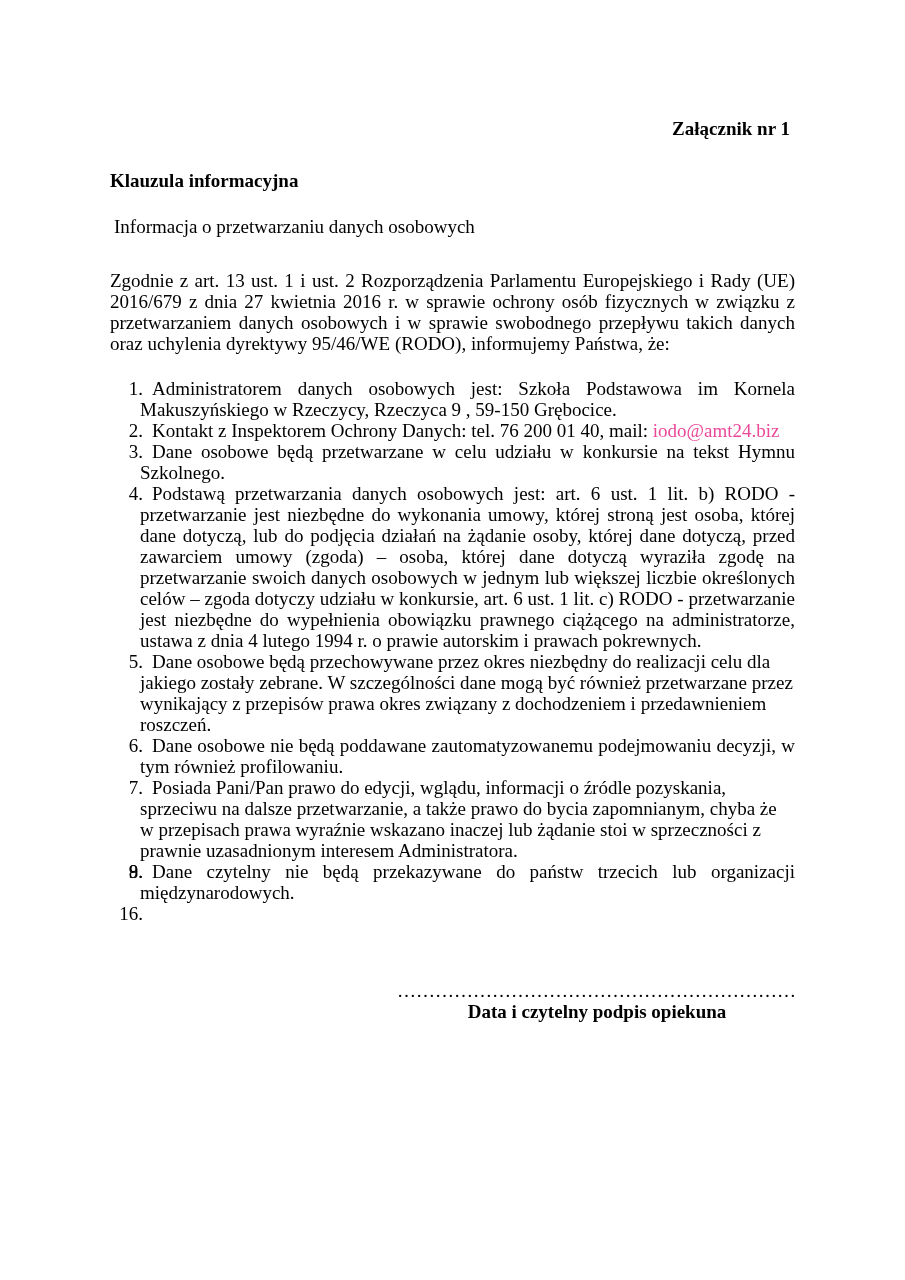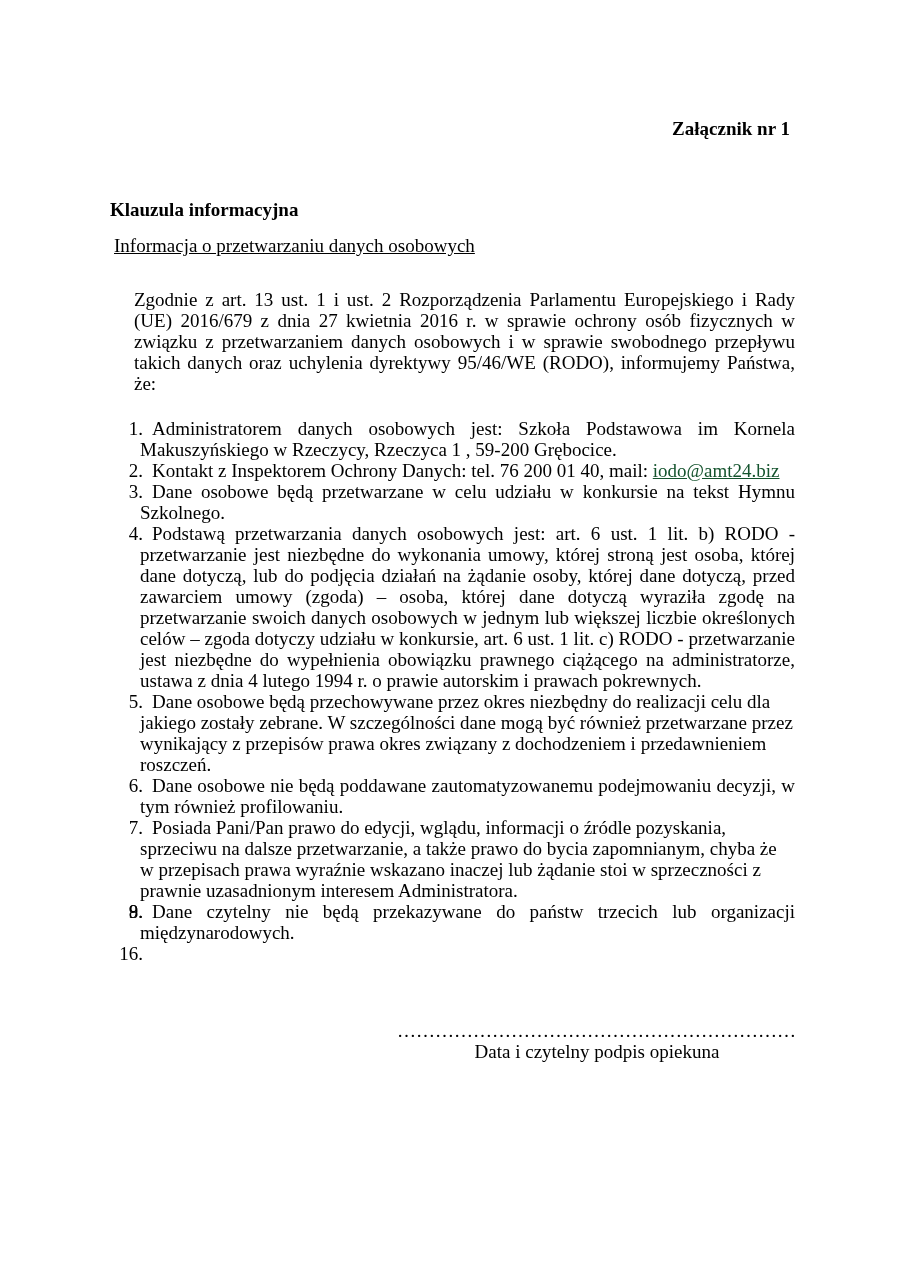--- a/index.html
+++ b/index.html
@@ -22,86 +22,84 @@
     height: 1136px;
     padding: 118px 110px 13px 110px;
     background: #ffffff;
   }
   .attachment-title {
     text-align: right;
     font-weight: bold;
     padding-right: 5px;
   }
   .doc-title {
-    margin-top: 60px;
+    margin-top: 31px;
     font-weight: bold;
   }
   .doc-subtitle {
-    margin-top: 15px;
+    margin-top: 25px;
     padding-left: 4px;
-    text-decoration: underline;
   }
   .intro {
     margin-top: 33px;
     text-align: justify;
-    margin-left: 24px;
   }
   .num-list {
     margin-top: 24px;
   }
   .item {
     position: relative;
     padding-left: 30px;
     text-indent: 12px;
   }
   .item .num {
     position: absolute;
     left: 0;
     top: 0;
     width: 33px;
     text-align: right;
     text-indent: 0;
   }
   .item.justify { text-align: justify; }
   .item.left { text-align: left; }
   .email {
-    text-decoration: underline;
-    color: #14532d;
+    color: #ec4899;
     cursor: pointer;
   }
   .signature {
     margin-top: 77px;
     margin-left: 287px;
     width: 400px;
   }
   .dots {
     white-space: nowrap;
     overflow: hidden;
   }
   .caption {
     text-align: center;
+    font-weight: bold;
   }
 </style>
 </head>
 <body>
 
 <div class="page">
 
   <div class="attachment-title">Załącznik nr 1</div>
 
   <div class="doc-title">Klauzula informacyjna</div>
 
   <div class="doc-subtitle">Informacja o przetwarzaniu danych osobowych</div>
 
   <div class="intro">Zgodnie z art. 13 ust. 1 i ust. 2 Rozporządzenia Parlamentu Europejskiego i Rady (UE) 2016/679 z dnia 27 kwietnia 2016 r. w sprawie ochrony osób fizycznych w związku z przetwarzaniem danych osobowych i w sprawie swobodnego przepływu takich danych oraz uchylenia dyrektywy 95/46/WE (RODO), informujemy Państwa, że:</div>
 
   <div class="num-list">
 
     <div class="item justify">
-      <span class="num">1.</span><span>Administratorem danych osobowych jest: Szkoła Podstawowa im Kornela Makuszyńskiego w Rzeczycy, Rzeczyca 1 , 59-200 Grębocice.</span>
+      <span class="num">1.</span><span>Administratorem danych osobowych jest: Szkoła Podstawowa im Kornela Makuszyńskiego w Rzeczycy, Rzeczyca 9 , 59-150 Grębocice.</span>
     </div>
 
     <div class="item left">
       <span class="num">2.</span><span>Kontakt z Inspektorem Ochrony Danych: tel. 76 200 01 40, mail: </span><a class="email">iodo@amt24.biz</a>
     </div>
 
     <div class="item justify">
       <span class="num">3.</span><span>Dane osobowe będą przetwarzane w celu udziału w konkursie na tekst Hymnu Szkolnego.</span>
     </div>
 

